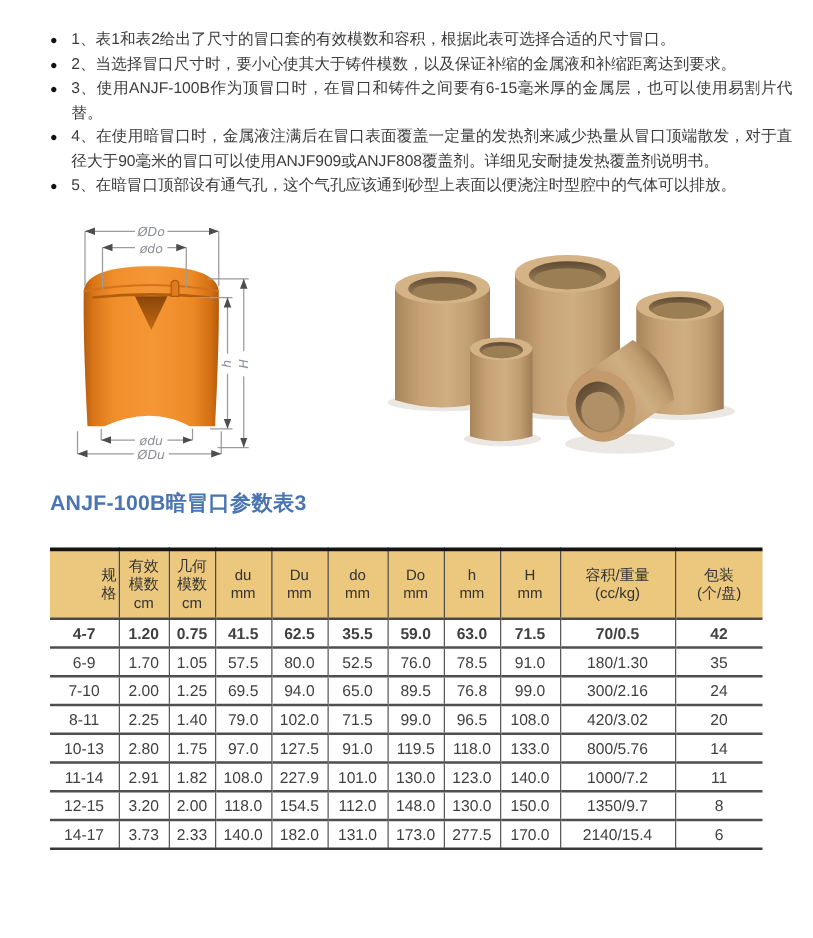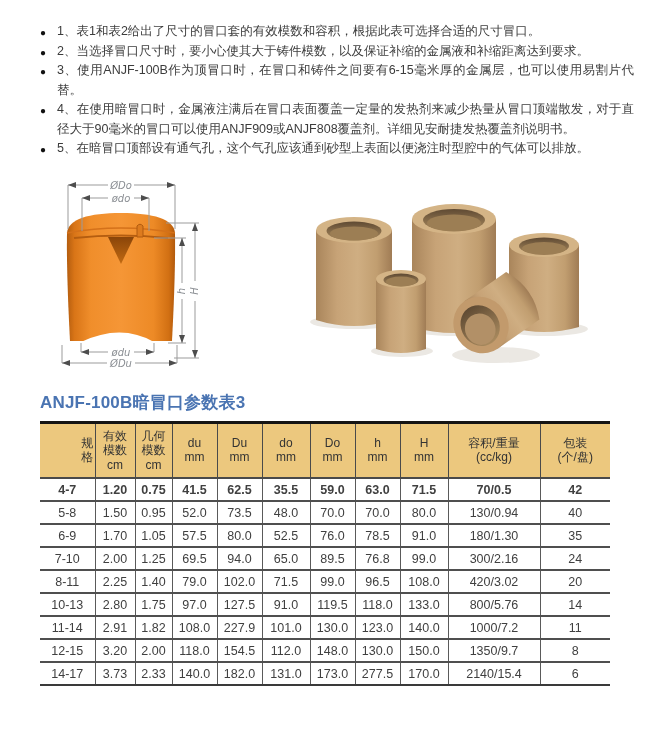--- a/index.html
+++ b/index.html
@@ -10,21 +10,21 @@
   .notes{list-style:none;margin:0;padding:22px 16px 0 40px;}
   .notes li{position:relative;padding-left:17px;font-size:12.5px;line-height:19.5px;color:#3c3c3c;text-align:justify;}
   .notes .bullet{position:absolute;left:0;top:1px;font-size:10px;color:#111;}
 
   
   .figures{display:flex;align-items:flex-start;margin-top:14px;}
   .diagram{margin-left:44px;flex:none;}
   .photo{margin-left:40px;margin-top:12px;flex:none;}
 
   
-  .title{margin:6px 0 7px 40px;font-size:17px;font-weight:bold;color:#4a74b2;letter-spacing:0.2px;}
+  .title{margin:6px 0 24px 40px;font-size:17px;font-weight:bold;color:#4a74b2;letter-spacing:0.2px;}
 
   
   table.params{margin-left:40px;width:570px;border-collapse:collapse;table-layout:fixed;
     border-top:3px solid #141414;border-bottom:2px solid #3a3a3a;}
   table.params th{background:#ecc87e;font-weight:normal;font-size:12px;line-height:14.5px;color:#333;
     white-space:pre-line;vertical-align:middle;text-align:center;padding:5px 1px;
     border-left:1px solid #4a4a4a;border-bottom:2px solid #4a4a4a;}
   table.params th:first-child{border-left:none;padding-left:41px;}
   table.params td{font-size:12.5px;color:#404040;text-align:center;vertical-align:middle;
     height:19px;padding:1px 0;border-left:1px solid #5a5a5a;border-top:2px solid #4f4f4f;}
@@ -228,33 +228,20 @@
           <td>41.5</td>
           <td>62.5</td>
           <td>35.5</td>
           <td>59.0</td>
           <td>63.0</td>
           <td>71.5</td>
           <td>70/0.5</td>
           <td>42</td>
         </tr>
         <tr>
-          <td>5-8</td>
-          <td>1.50</td>
-          <td>0.95</td>
-          <td>52.0</td>
-          <td>73.5</td>
-          <td>48.0</td>
-          <td>70.0</td>
-          <td>70.0</td>
-          <td>80.0</td>
-          <td>130/0.94</td>
-          <td>40</td>
-        </tr>
-        <tr>
           <td>6-9</td>
           <td>1.70</td>
           <td>1.05</td>
           <td>57.5</td>
           <td>80.0</td>
           <td>52.5</td>
           <td>76.0</td>
           <td>78.5</td>
           <td>91.0</td>
           <td>180/1.30</td>

